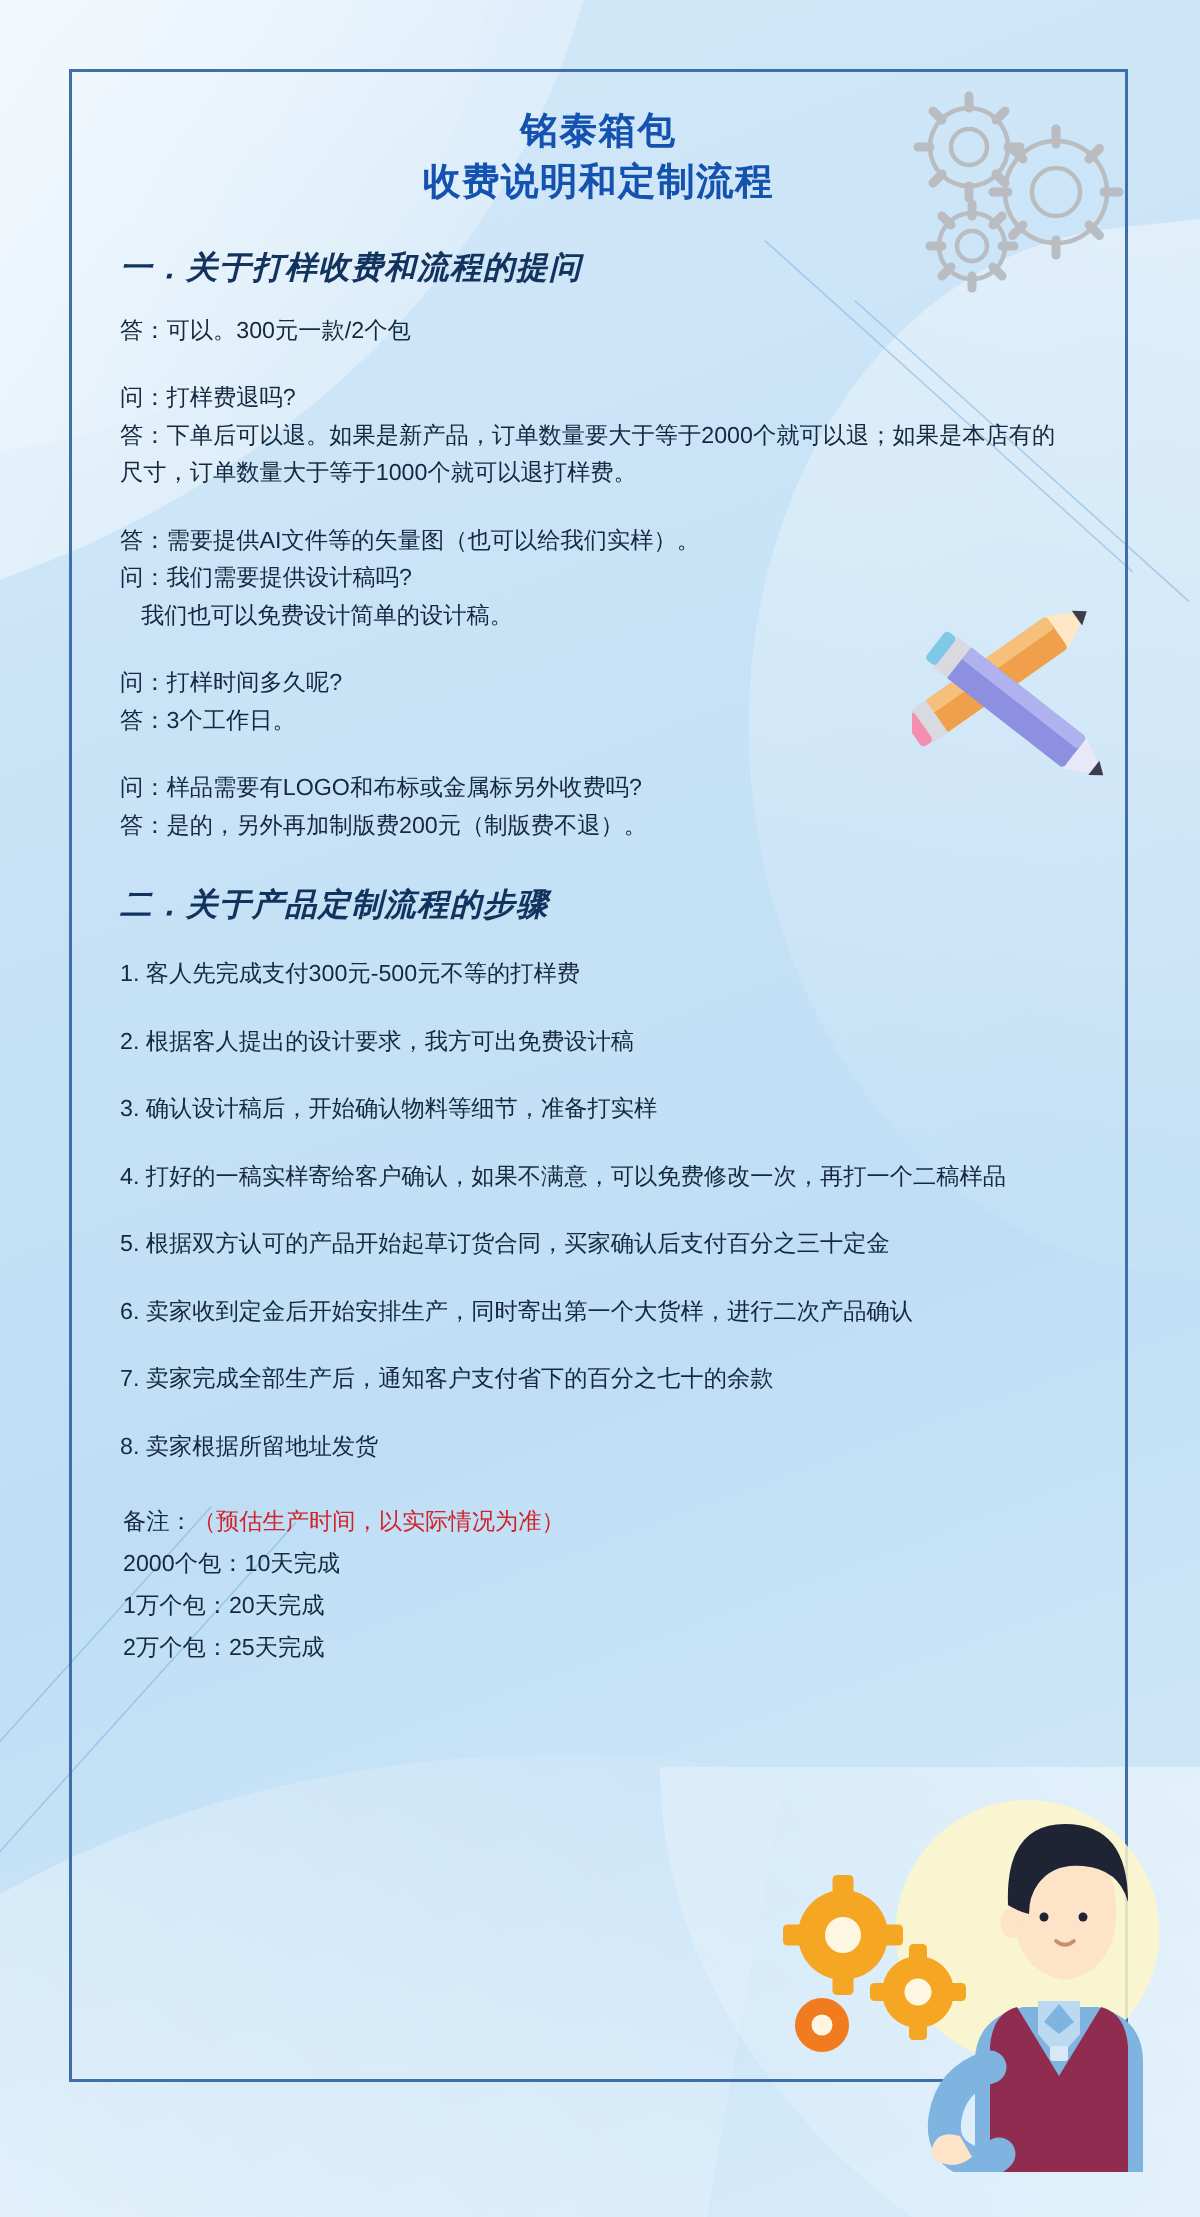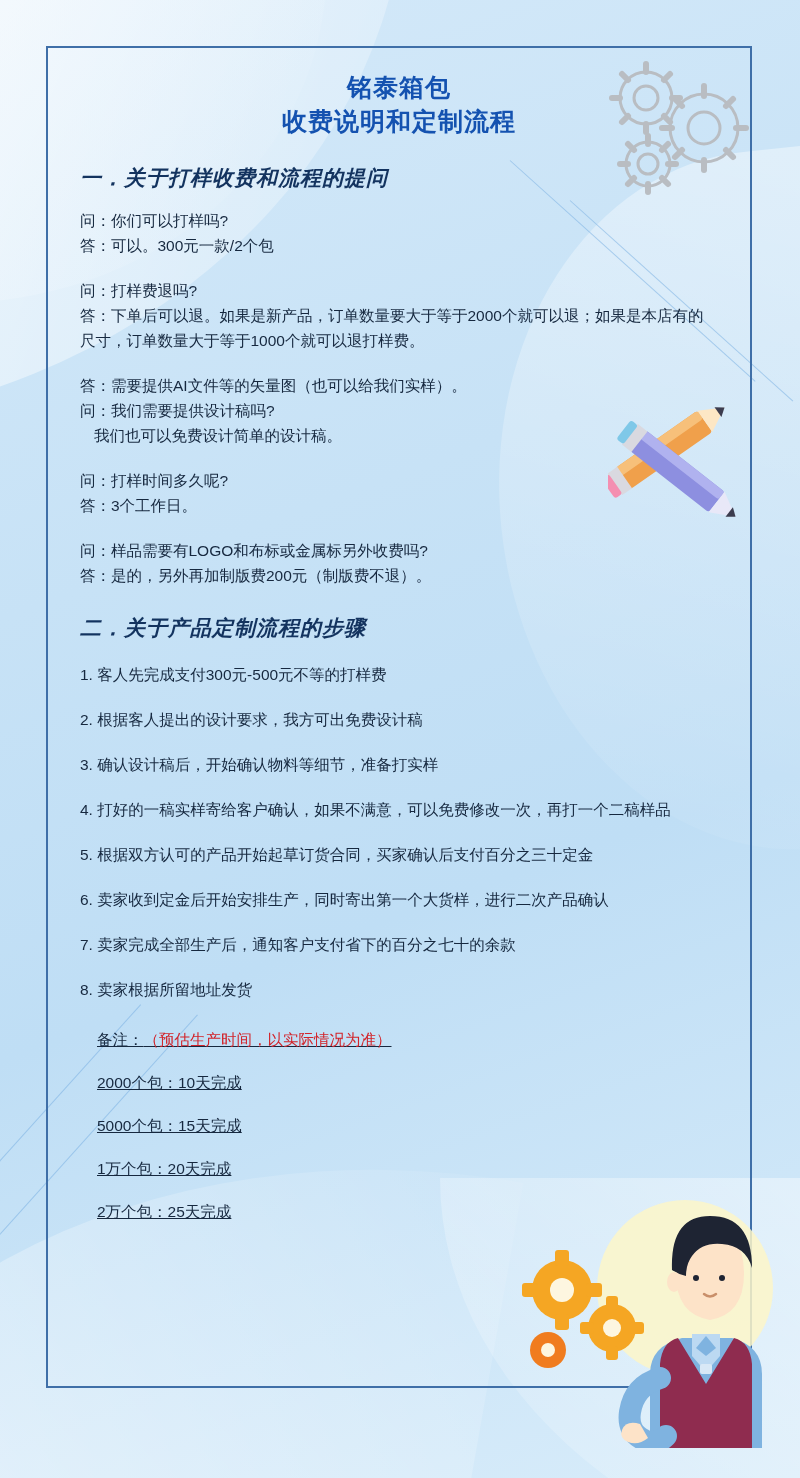--- a/index.html
+++ b/index.html
@@ -132,21 +132,21 @@
   }
   .note {
     margin-top: 24px;
     color: #16283f;
     font-size: 15.5px;
     line-height: 26px;
   }
   .note .red {
     color: #d2232a;
   }
-  .note p { margin: 17px; text-decoration: underline; }
+  .note p { margin: 2px; }
 
   
   .gears-top {
     position: absolute;
     right: 34px;
     top: 56px;
     width: 180px;
     height: 160px;
     pointer-events: none;
   }
@@ -189,21 +189,20 @@
   <div class="content">
 
     <div class="title">
       <span>铭泰箱包</span>
       <span class="line2">收费说明和定制流程</span>
     </div>
 
     <h2 class="section">一．关于打样收费和流程的提问</h2>
 
     <div class="qa-block">
-      <p>问：你们可以打样吗?</p>
       <p>答：可以。300元一款/2个包</p>
     </div>
 
     <div class="qa-block">
       <p>问：打样费退吗?</p>
       <p>答：下单后可以退。如果是新产品，订单数量要大于等于2000个就可以退；如果是本店有的尺寸，订单数量大于等于1000个就可以退打样费。</p>
     </div>
 
     <div class="qa-block">
       <p>答：需要提供AI文件等的矢量图（也可以给我们实样）。</p>
@@ -228,21 +227,20 @@
     <p class="step">3.  确认设计稿后，开始确认物料等细节，准备打实样</p>
     <p class="step">4.  打好的一稿实样寄给客户确认，如果不满意，可以免费修改一次，再打一个二稿样品</p>
     <p class="step">5.  根据双方认可的产品开始起草订货合同，买家确认后支付百分之三十定金</p>
     <p class="step">6.  卖家收到定金后开始安排生产，同时寄出第一个大货样，进行二次产品确认</p>
     <p class="step">7.  卖家完成全部生产后，通知客户支付省下的百分之七十的余款</p>
     <p class="step">8.  卖家根据所留地址发货</p>
 
     <div class="note">
       <p><span>备注：</span><span class="red">（预估生产时间，以实际情况为准）</span></p>
       <p>2000个包：10天完成</p>
-      <p>5000个包：15天完成</p>
       <p>1万个包：20天完成</p>
       <p>2万个包：25天完成</p>
     </div>
   </div>
 
   <div class="gears-top">
     <svg width="180" height="160" viewBox="0 0 180 160">
       <g fill="none" stroke="#b9bdc2" stroke-width="3">
         <circle cx="60" cy="42" r="26"></circle>
         <circle cx="60" cy="42" r="12"></circle>

